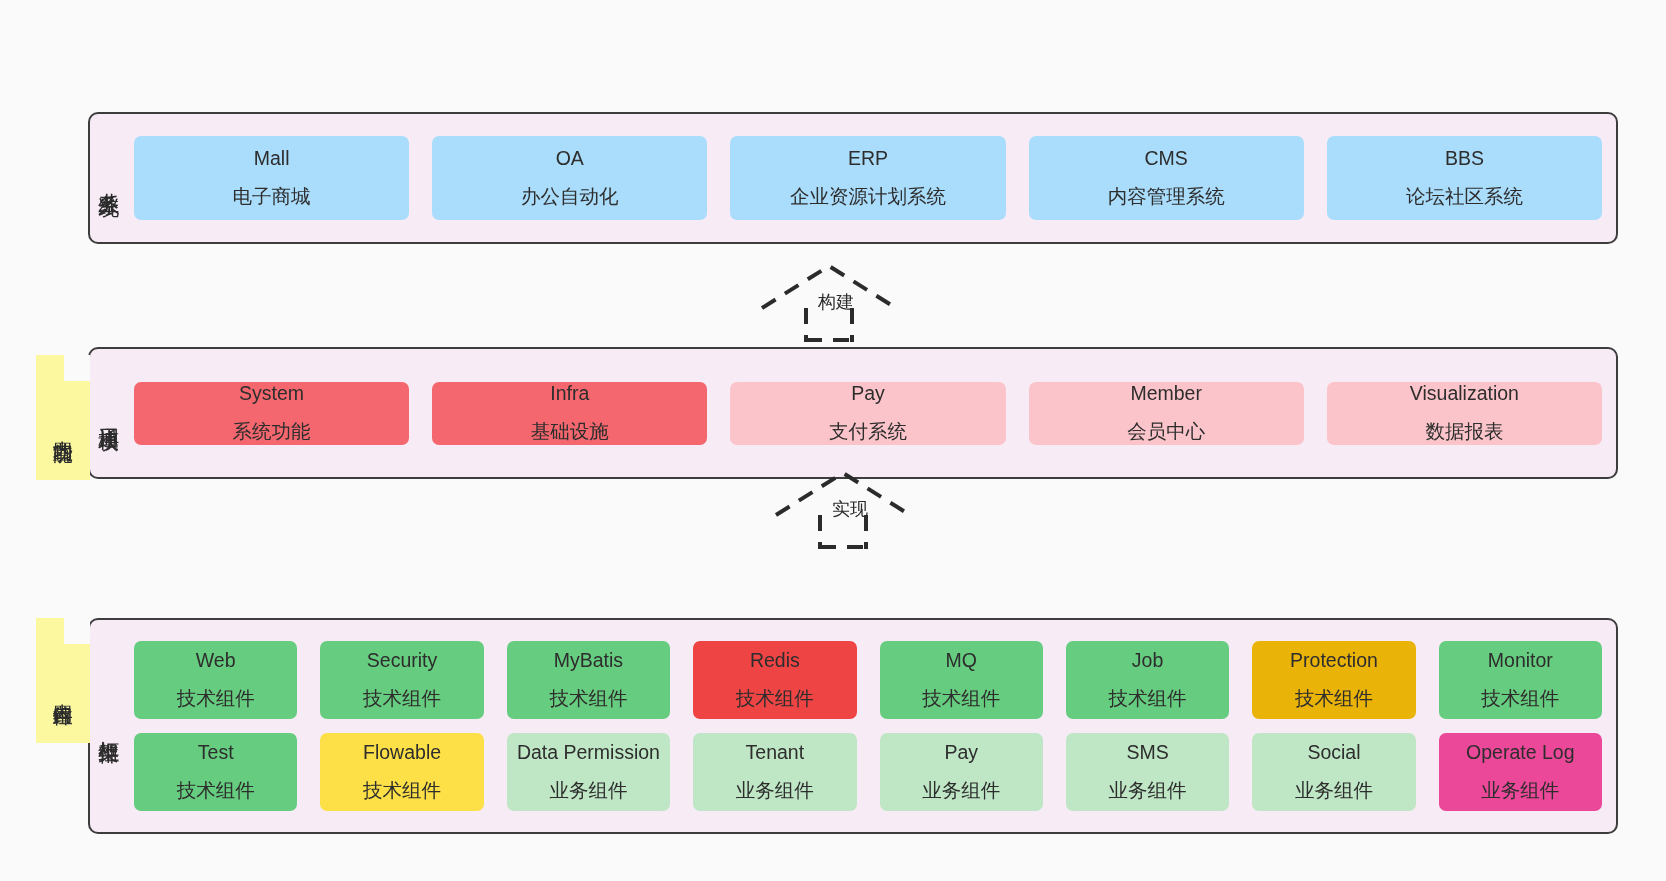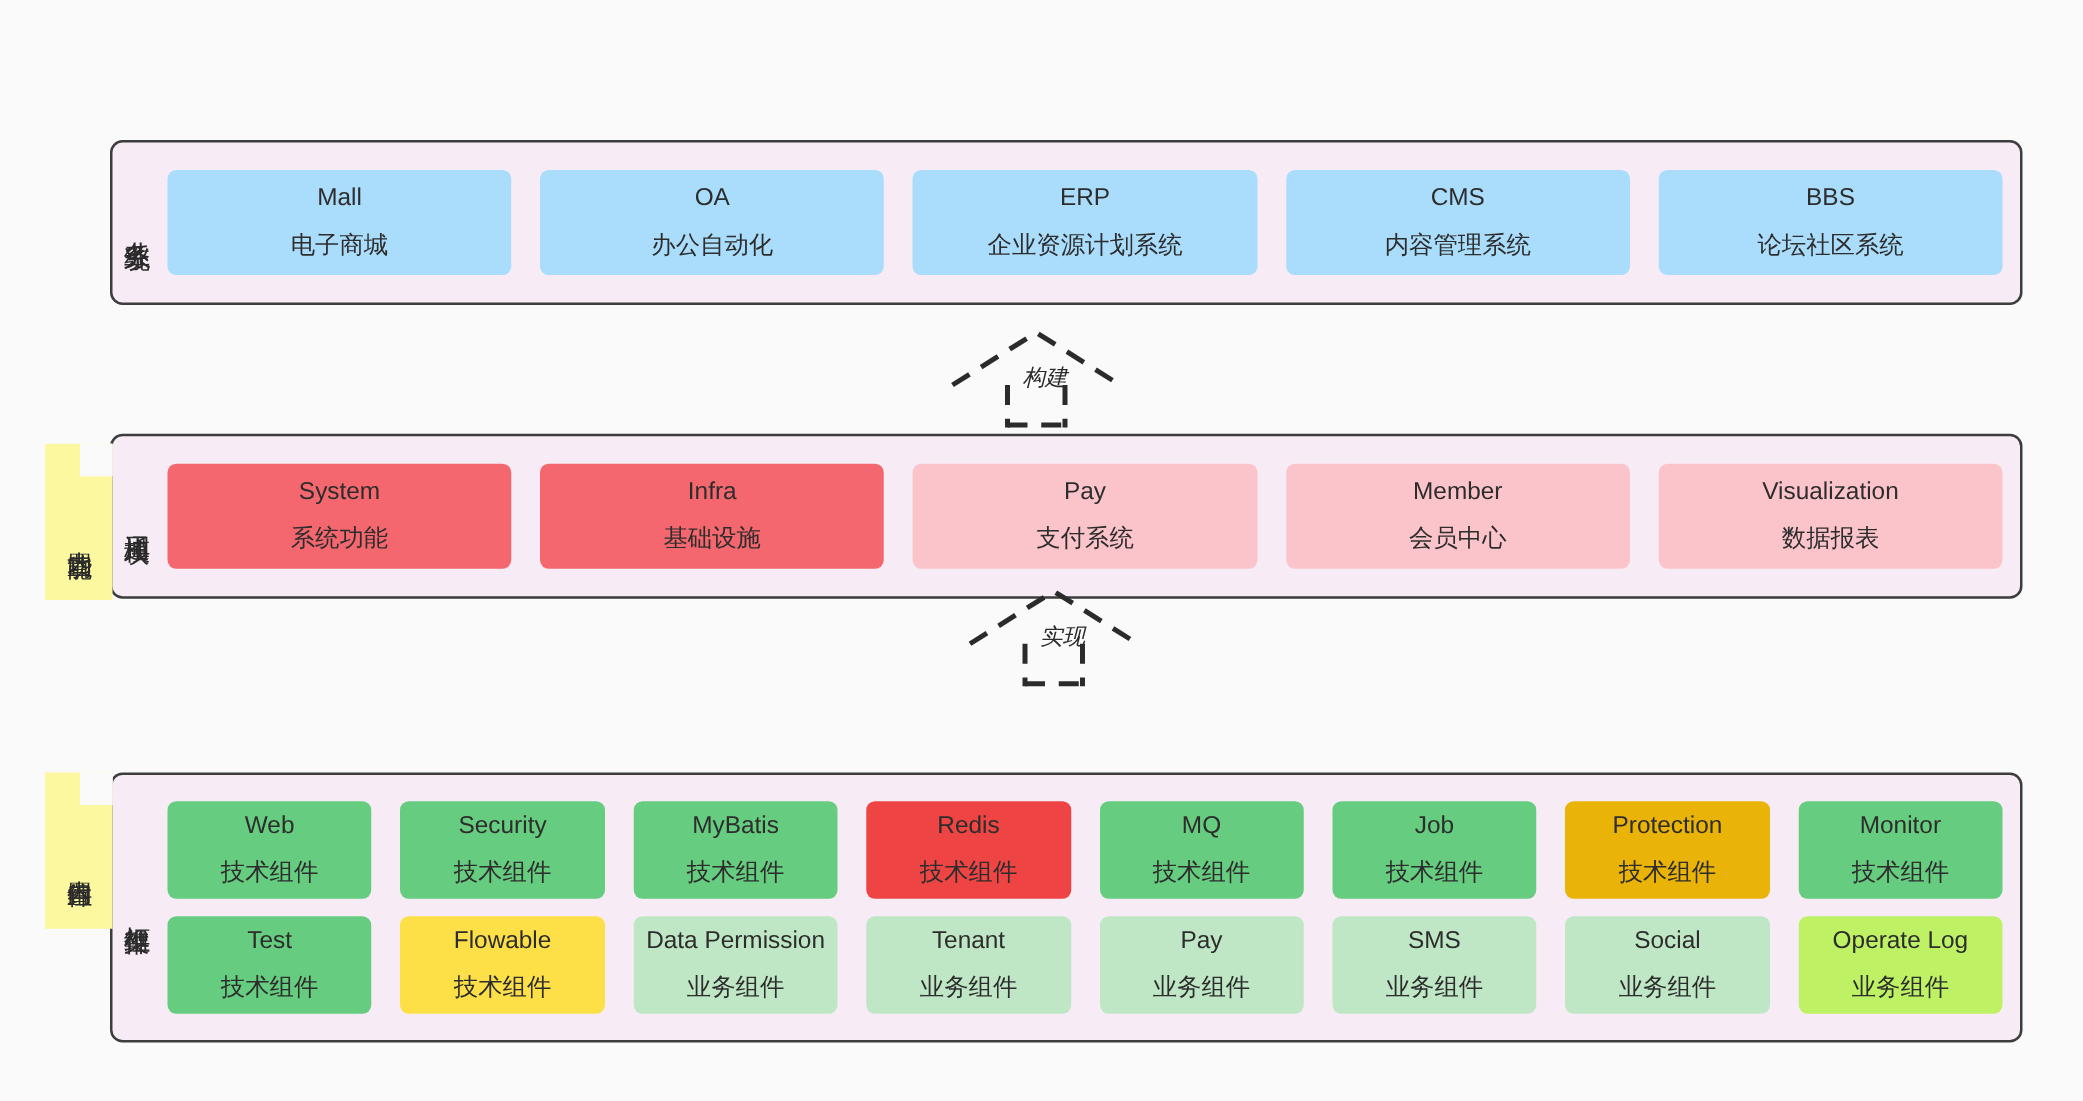--- a/index.html
+++ b/index.html
@@ -66,21 +66,21 @@
     line-height:1.33;
     color:#2d2d2d;
     padding:6px 4px;
     user-select:none;
     gap:12px;
   }
   .card .t1 { font-size:19.5px; }
   .card .t2 { font-size:19.5px; }
 
   .h-biz   { height:84px; }
-  .h-mod   { height:84px; }
+  .h-mod   { height:63px; }
   .h-frame { height:78px; }
 
   .c-blue      { background:#aadcfb; }
 
   
   .note {
     position:absolute;
     width:54px;
     background:#fbf8a0;
     color:#2b2b2b;
@@ -109,21 +109,20 @@
   
   .arrow { position:absolute; z-index:2; }
   .arrow svg { display:block; overflow:visible; }
   .arrow-label {
     position:absolute;
     font-size:18px;
     color:#2b2b2b;
     white-space:nowrap;
     user-select:none;
     background:transparent;
-    font-style:italic;
   }
 </style>
 </head>
 <body>
 
 <div class="canvas">
 
   <div class="section" id="sec-business" style="left:88px; top:112px; width:1530px; height:132px;">
     <div class="section-label">业务系统</div>
     <div class="section-body">
@@ -269,21 +268,21 @@
           <span class="t2">业务组件</span>
         </div>
         <div class="card h-frame" style="background:#bfe7c5">
           <span class="t1">SMS</span>
           <span class="t2">业务组件</span>
         </div>
         <div class="card h-frame" style="background:#bfe7c5">
           <span class="t1">Social</span>
           <span class="t2">业务组件</span>
         </div>
-        <div class="card h-frame" style="background:#bef264">
+        <div class="card h-frame" style="background:#ec4899">
           <span class="t1">Operate Log</span>
           <span class="t2">业务组件</span>
         </div>
       </div>
 
     </div>
   </div>
 
 </div>
 

